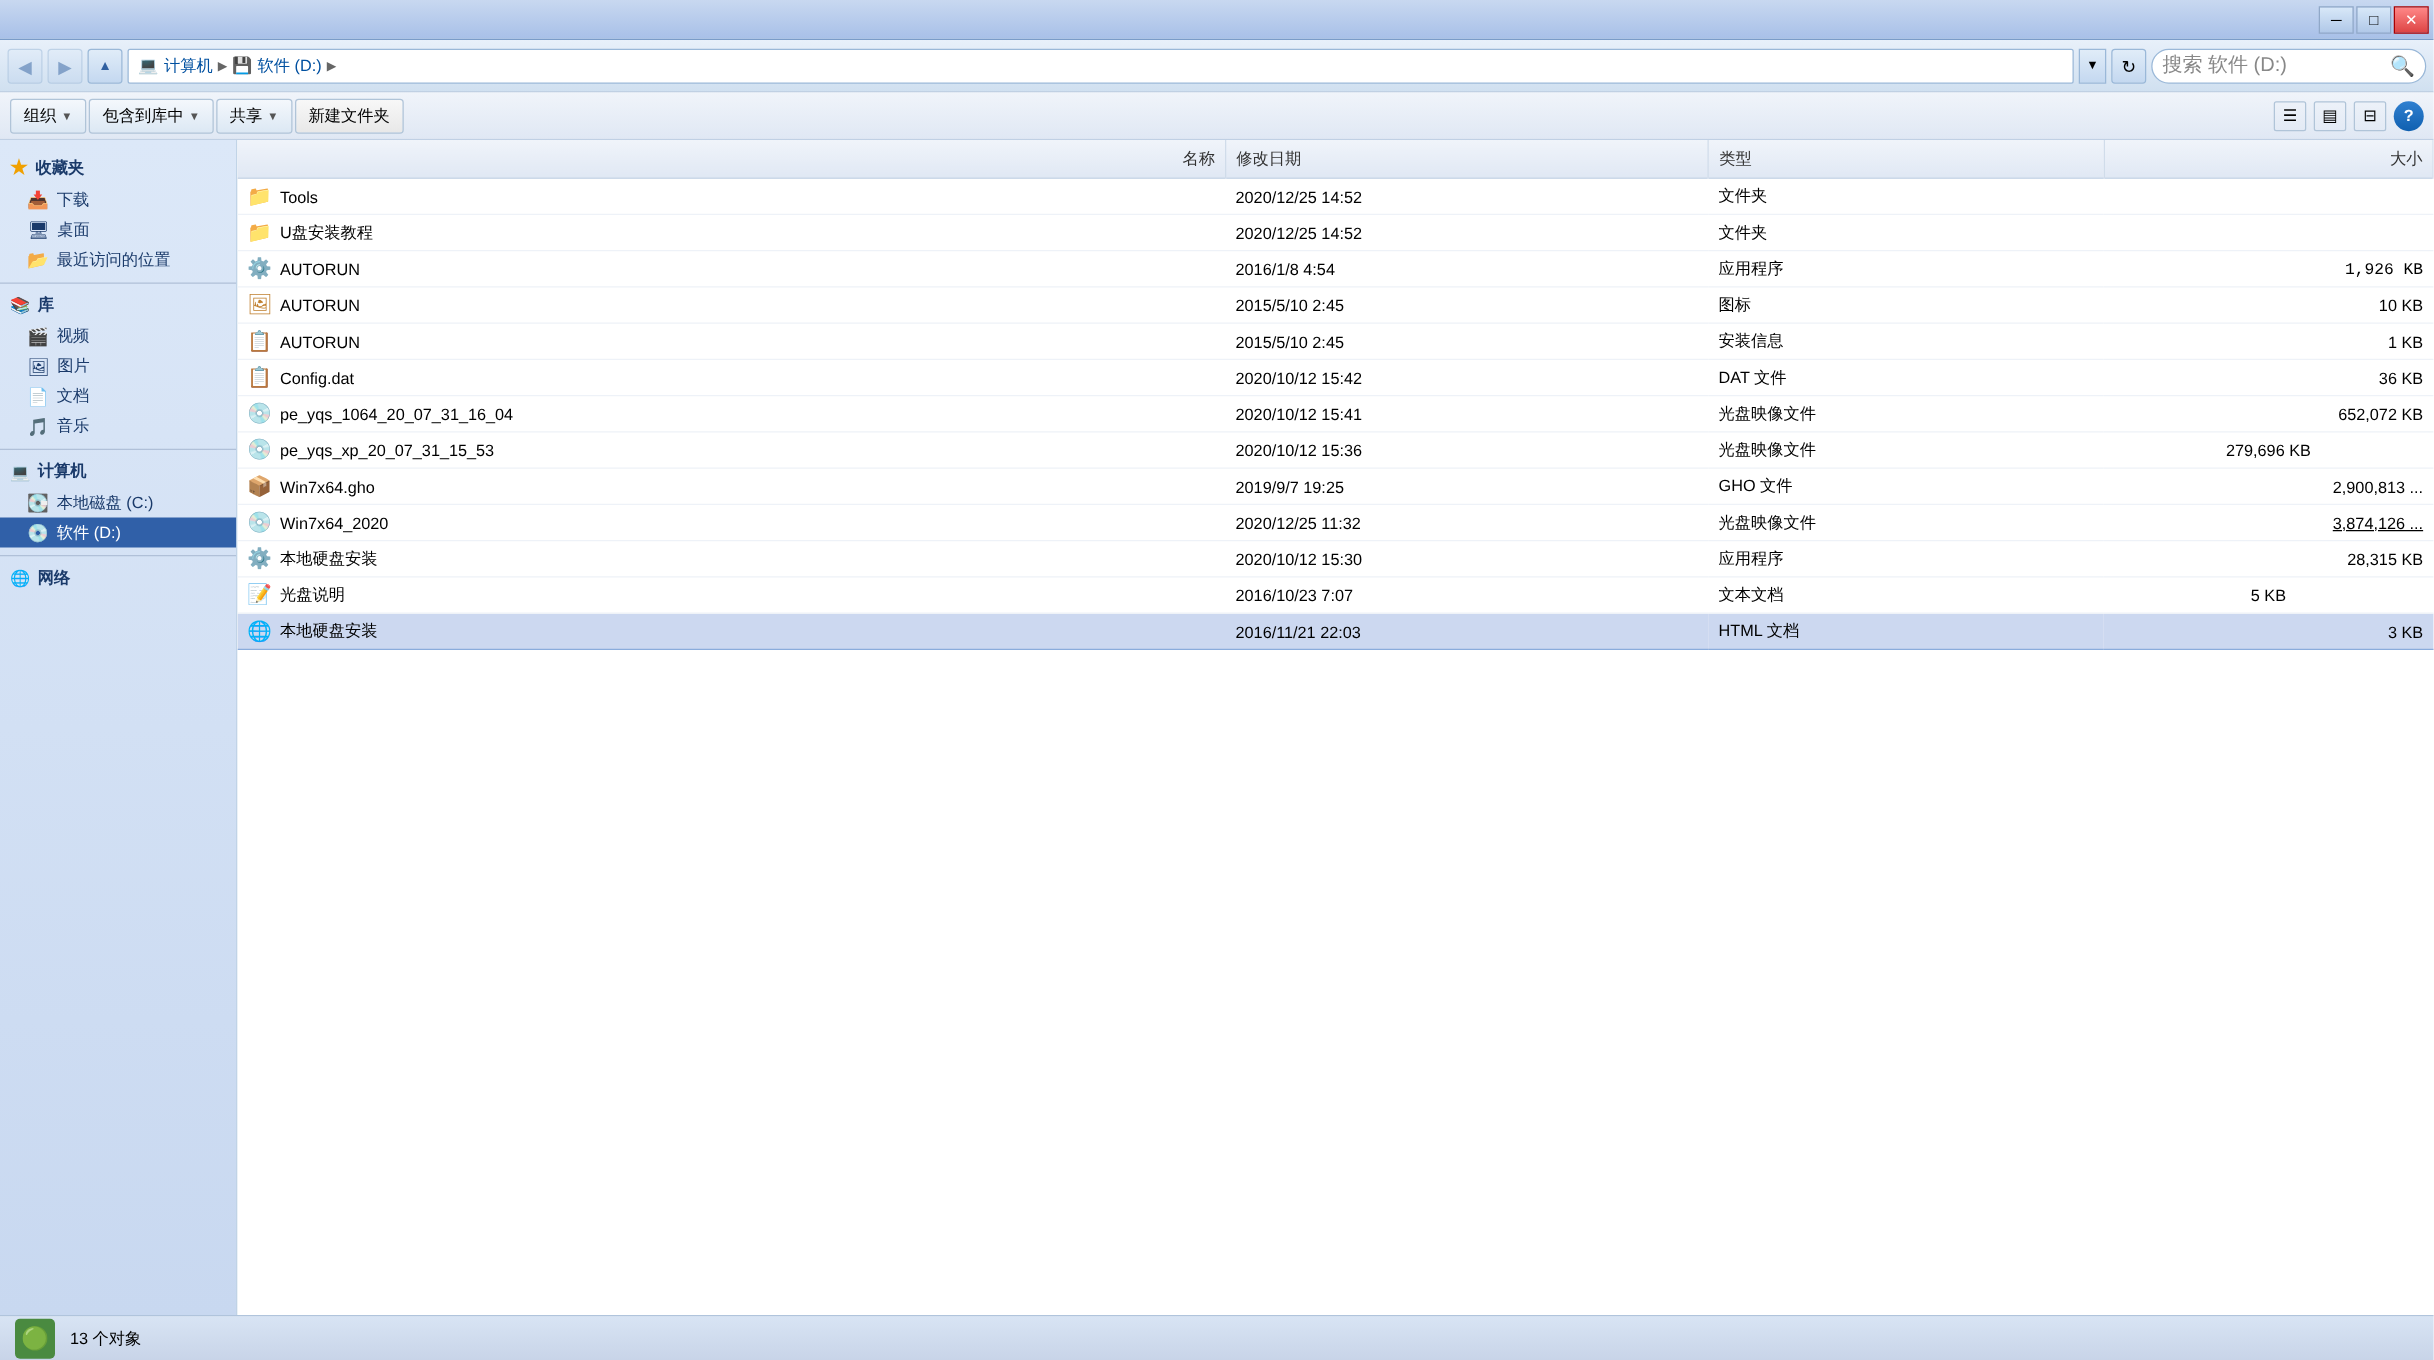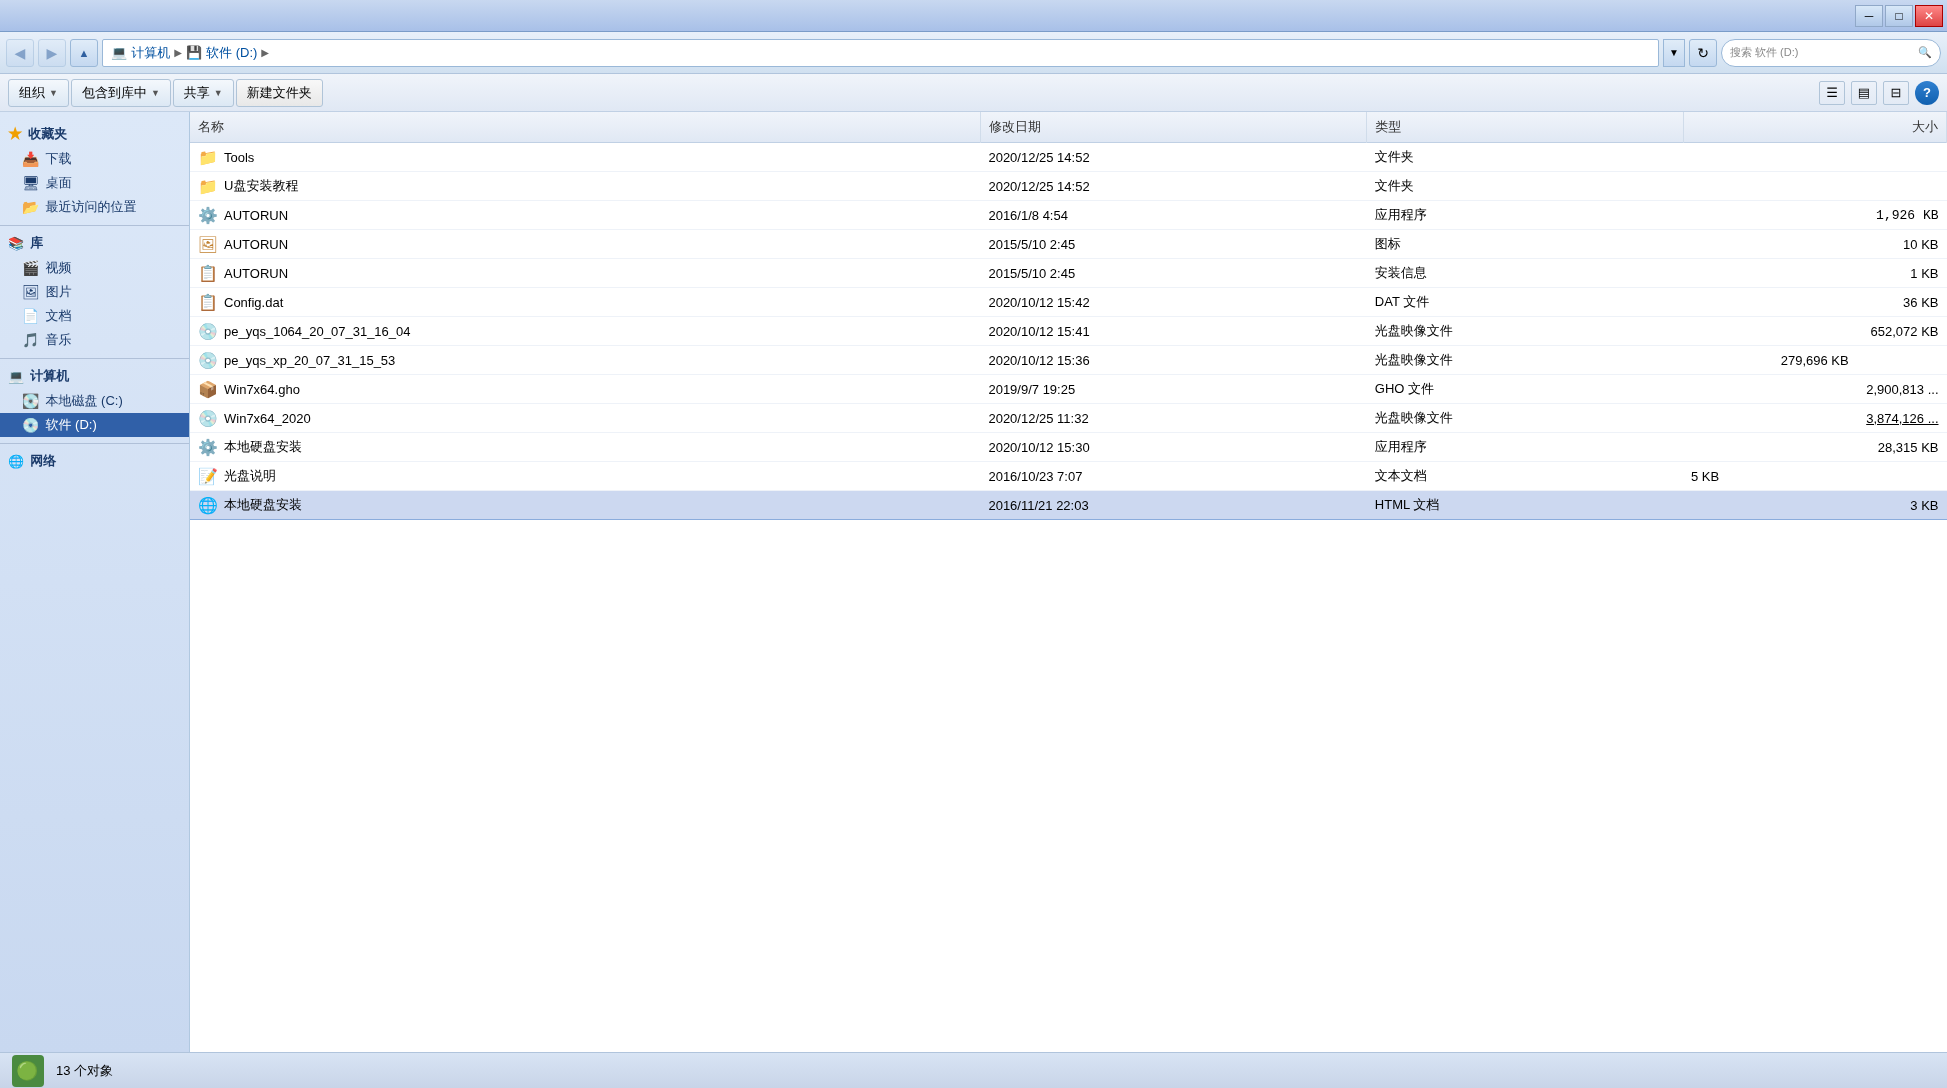--- a/index.html
+++ b/index.html
@@ -111,21 +111,21 @@
       width: 220px;
       height: 28px;
       background: #fff;
       border: 1px solid #9ab8d8;
       border-radius: 14px;
       display: flex;
       align-items: center;
       padding: 0 8px;
       gap: 4px;
       color: #888;
-      font-size: 11px;
+      font-size: 16px;
     }
 
     
     .toolbar {
       height: 38px;
       background: linear-gradient(to bottom, #f0f4fa, #e0e8f4);
       border-bottom: 1px solid #c0d0e4;
       display: flex;
       align-items: center;
       padding: 0 8px;
@@ -425,21 +425,21 @@
         <span>🌐</span>
         <span>网络</span>
       </div>
     </div>
   </div>
 
   <div class="file-area">
     <table class="file-table">
       <thead>
         <tr>
-          <th style="width:45%;">名称</th>
+          <th style="width:45%;text-align:right;">名称</th>
           <th style="width:22%;font-family:Liberation Mono, monospace;">修改日期</th>
           <th style="width:18%;">类型</th>
           <th style="width:15%; text-align:right;font-family:Liberation Mono, monospace;">大小</th>
         </tr>
       </thead>
       <tbody id="file-tbody">
       <tr>
       <td>
         <div class="file-name-cell">
           <span class="file-icon" style="color:#f0c040">📁</span>
@@ -562,21 +562,21 @@
     </tr>
           <tr>
       <td>
         <div class="file-name-cell">
           <span class="file-icon" style="color:#404040">📝</span>
           <span>光盘说明</span>
         </div>
       </td>
       <td>2016/10/23 7:07</td>
       <td>文本文档</td>
-      <td style="text-align:left;">5 KB</td>
+      <td style="text-align:center;">5 KB</td>
     </tr>
           <tr class="selected">
       <td>
         <div class="file-name-cell">
           <span class="file-icon" style="color:#e05020">🌐</span>
           <span>本地硬盘安装</span>
         </div>
       </td>
       <td>2016/11/21 22:03</td>
       <td>HTML 文档</td>

